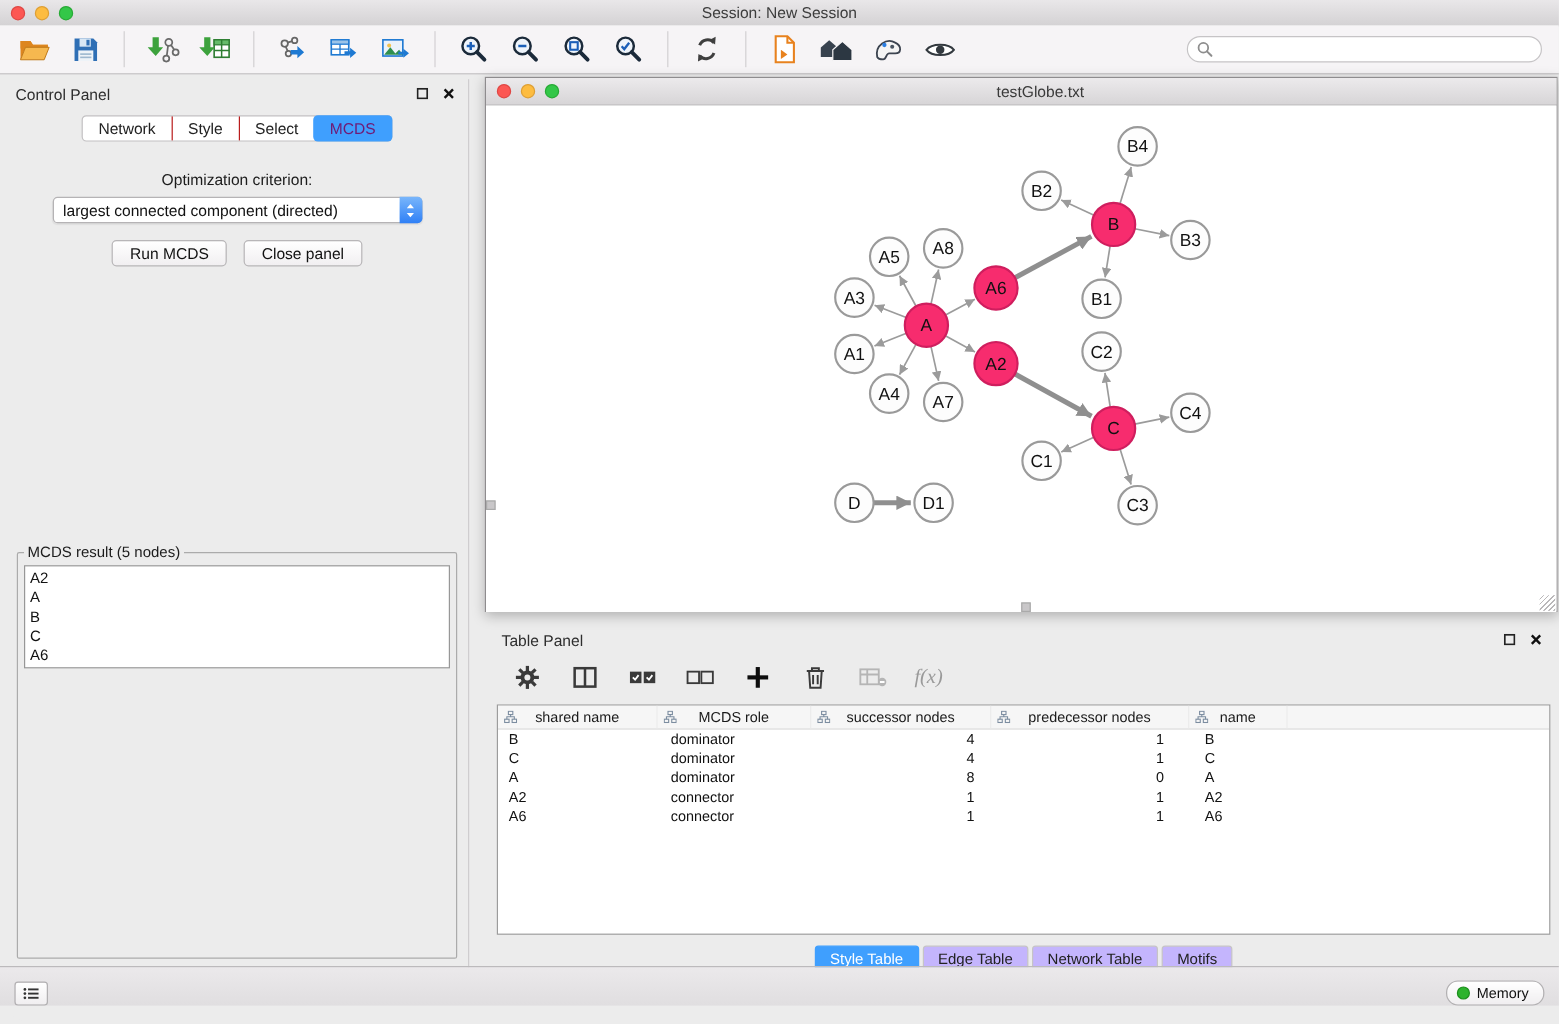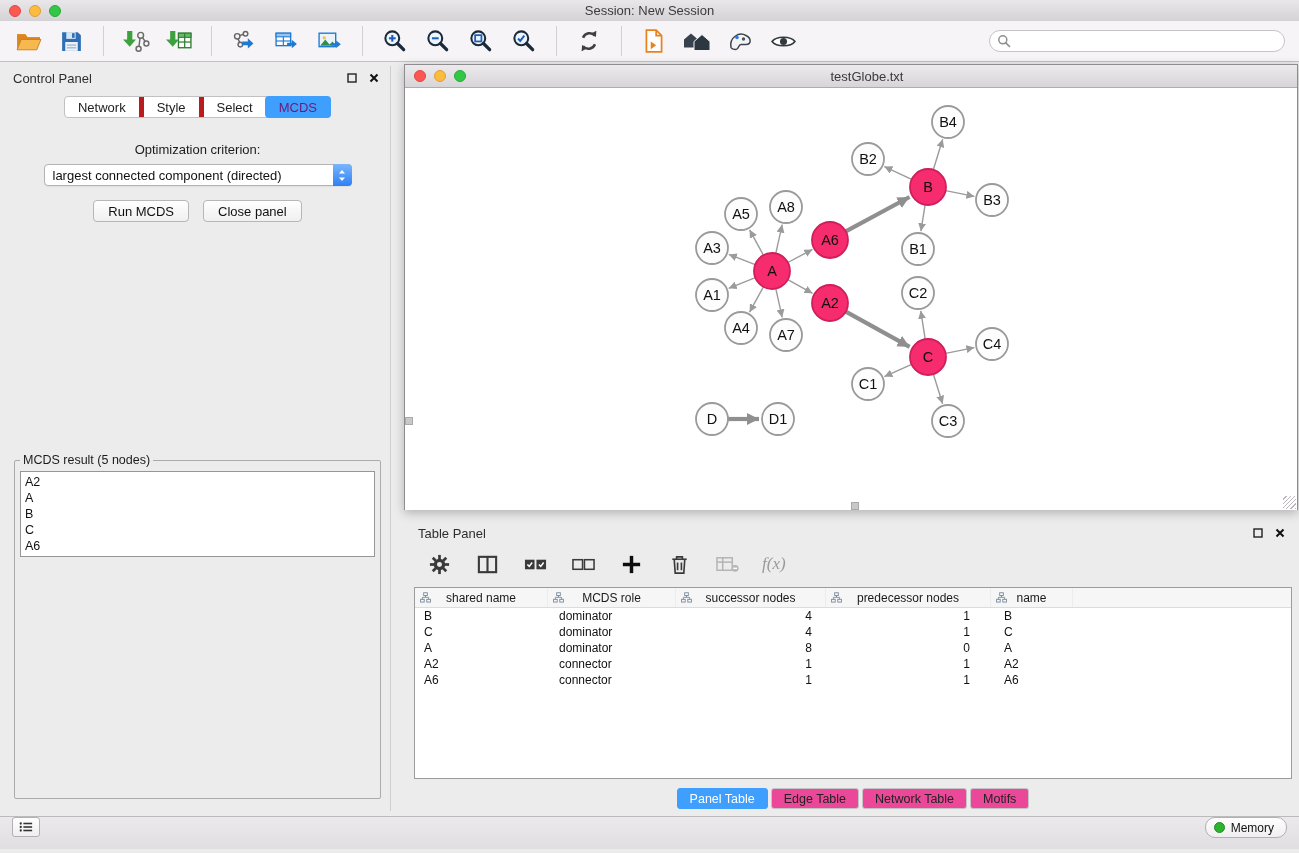--- a/index.html
+++ b/index.html
@@ -53,21 +53,21 @@
   .panel-head{height:24px;display:flex;align-items:center;padding:0 8px;font-size:13px;color:#2e2e2e;}
   .panel-head .ph-title{flex:0 0 auto;}
   .panel-head .ph-spacer{flex:1;}
   .panel-btn{display:inline-flex;align-items:center;justify-content:center;width:16px;height:16px;margin-left:6px;cursor:default;}
   .cp-tabs{
     margin:6px auto 0;display:flex;align-items:stretch;
     background:#fff;border:1px solid #c2c0c2;border-radius:4px;height:20px;
   }
   .cp-tab{
     display:flex;align-items:center;padding:0 13px;font-size:13px;color:#222;
-    border-left:5px solid #b91c1c;cursor:default;
+    border-left:1px solid #b91c1c;cursor:default;
   }
   .cp-tab:first-child{border-left:none;}
   .cp-tab.active{
     background:#3f9ffe;color:#701a75;border-radius:4px;margin:-1px;border-left:none;
     padding:0 14px;
   }
   .opt-label{margin-top:24px;text-align:center;font-size:13px;color:#1c1c1c;}
   .combo{
     margin:7px auto 0;width:308px;height:22px;box-sizing:border-box;
     background:#fff;border:1px solid #b5b3b5;border-radius:4px;
@@ -147,29 +147,29 @@
   .c1{width:128px;padding-left:11px;}
   .c2{width:150px;text-align:right;padding-right:14px;}
   .c3{width:165px;text-align:right;padding-right:21px;}
   .c4{width:82px;padding-left:13px;}
   .w0{width:133px;} .w1{width:128px;} .w2{width:150px;} .w3{width:165px;} .w4{width:82px;text-align:right;}
   .tp-tabs{
     margin:9px auto 0;display:flex;align-items:stretch;height:21px;gap:3px;
   }
   .tp-tab{
     display:flex;align-items:center;padding:0 12px;font-size:12.5px;color:#222;
-    background:#ec4899;border:1px solid #c6c4c6;border-radius:3px;cursor:default;
+    background:#c4b5fd;border:1px solid #c6c4c6;border-radius:3px;cursor:default;
   }
   .tp-tab.active{background:#3f9ffe;border-color:#3f9ffe;color:#fff;}
 
   
   .statusbar{
-    position:absolute;left:0;right:0;bottom:4px;height:33px;
+    position:absolute;left:0;right:0;bottom:15px;height:33px;
     background:linear-gradient(#ebe9eb,#e0dee0);border-top:1px solid #bcbabc;
-    display:flex;align-items:flex-start;padding:0 12px;box-sizing:border-box;gap:28px;
+    display:flex;align-items:flex-end;padding:0 12px;box-sizing:border-box;gap:28px;
   }
   .status-left-btn{
     width:28px;height:20px;border:1px solid #b2b0b2;border-radius:3px;
     background:linear-gradient(#fff,#f0eef0);display:inline-flex;align-items:center;justify-content:center;cursor:default;
   }
   .memory-btn{
     margin-left:auto;height:21px;padding:0 12px 0 8px;border:1px solid #b2b0b2;border-radius:10px;
     background:linear-gradient(#fff,#f0eef0);display:inline-flex;align-items:center;gap:6px;
     font-size:12px;color:#111;cursor:default;font-family:"Liberation Sans",sans-serif;
   }
@@ -697,21 +697,21 @@
       <div class="tr">
         <div class="td c0">A6</div>
         <div class="td c1">connector</div>
         <div class="td c2">1</div>
         <div class="td c3">1</div>
         <div class="td c4">A6</div>
       </div>
     </div>
 
     <div class="tp-tabs">
-      <span class="tp-tab active">Panel Table</span>
+      <span class="tp-tab active">Style Table</span>
       <span class="tp-tab">Edge Table</span>
       <span class="tp-tab">Network Table</span>
       <span class="tp-tab">Motifs</span>
     </div>
   </div>
 
   <div class="statusbar">
     <button class="status-left-btn">
       <svg width="16" height="12" viewBox="0 0 16 12">
         <circle cx="2" cy="2" r="1.3" fill="#333"></circle>

